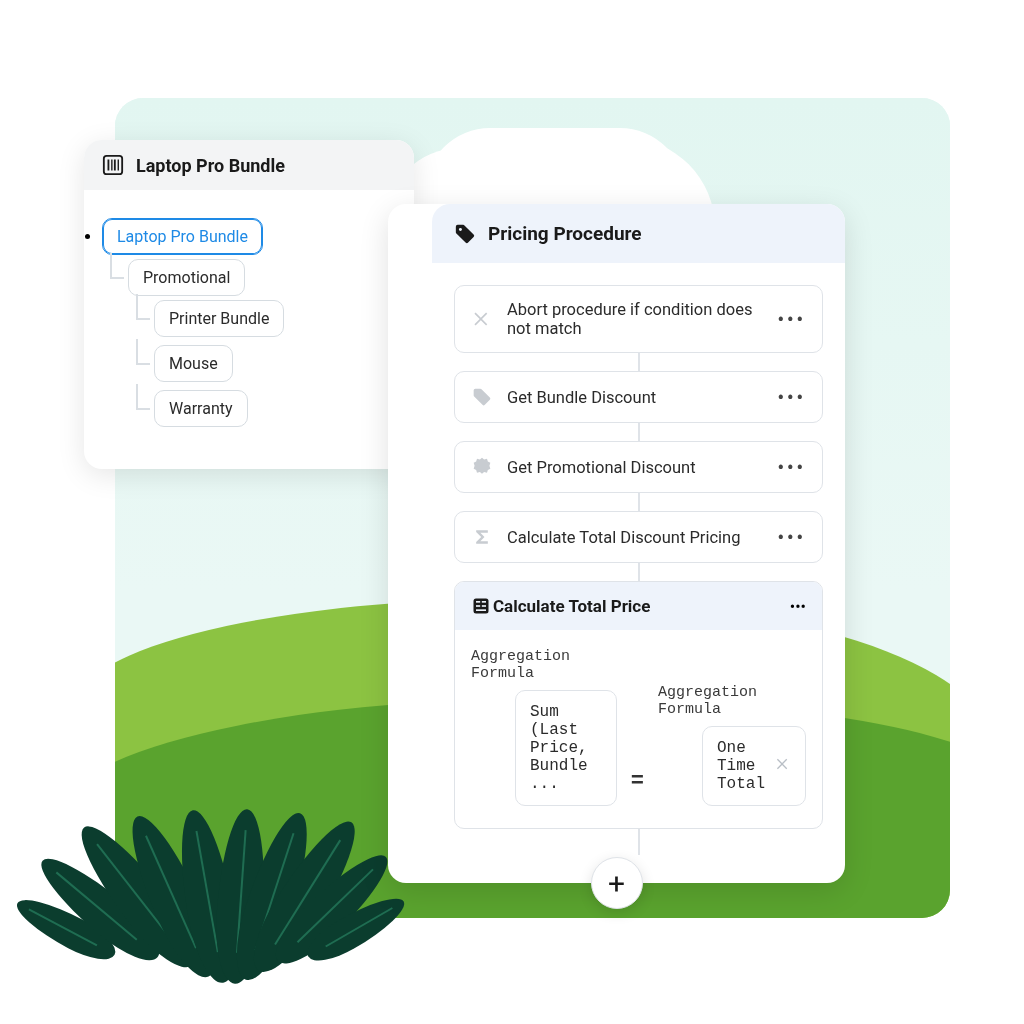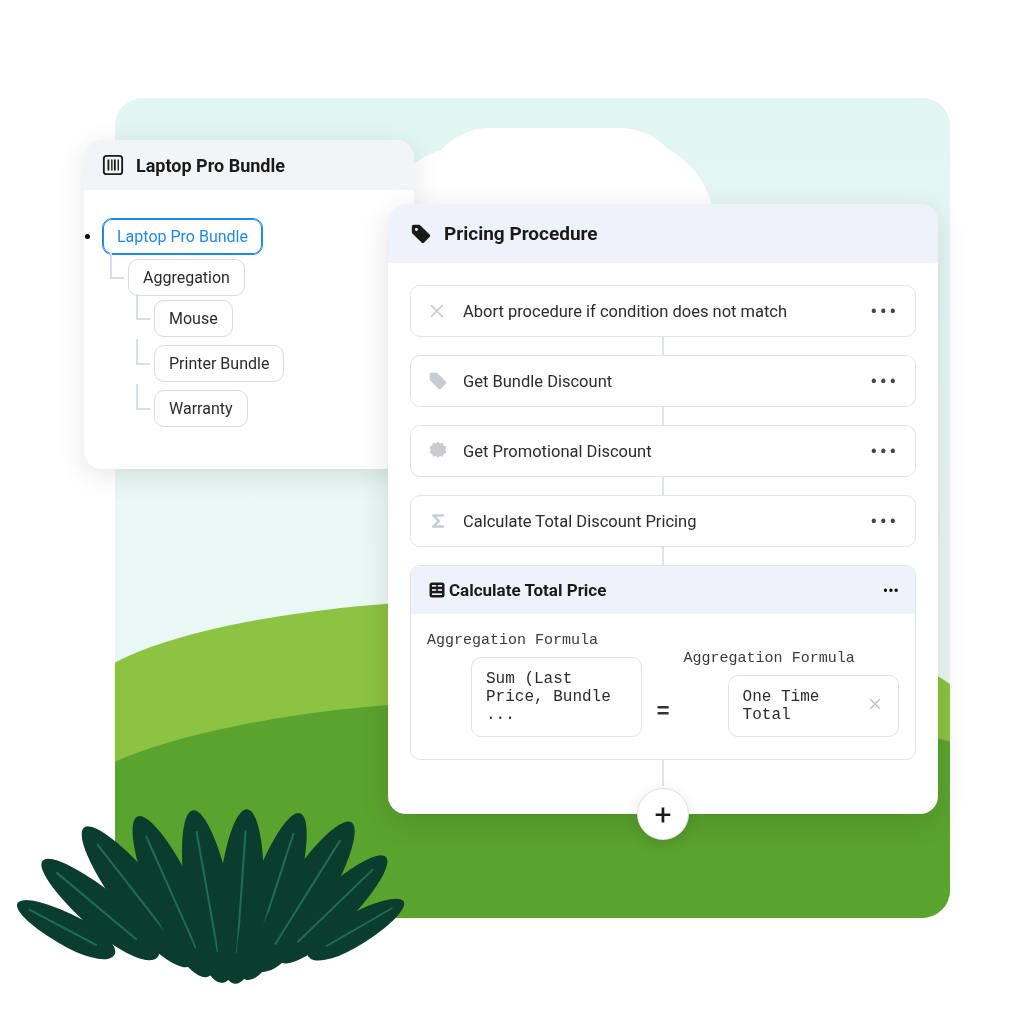--- a/index.html
+++ b/index.html
@@ -151,25 +151,26 @@
     border-color: #1e8ae6;
     color: #1e8ae6;
     box-shadow: 0 0 0 1px #1e8ae6 inset;
   }
 
   
   .pricing-card {
     position: absolute;
     left: 388px;
     top: 204px;
-    width: 550px;
+    width: 457px;
     background: #ffffff;
     border-radius: 18px;
     box-shadow: 0 8px 30px rgba(0,0,0,0.12);
     overflow: visible;
+    padding-left: 44px;
   }
   .pricing-header {
     display: flex;
     align-items: center;
     gap: 12px;
     padding: 18px 22px;
     background: #eef3fb;
     border-radius: 18px 18px 0 0;
   }
   .pricing-header .title {
@@ -329,24 +330,24 @@
         </svg>
     </span>
     <span class="title">Laptop Pro Bundle</span>
   </div>
   <div class="bundle-body">
     <ul class="tree">
       <li>
         <span class="chip selected">Laptop Pro Bundle</span>
         <ul>
           <li>
-            <span class="chip">Aggregation</span>
+            <span class="chip">Promotional</span>
             <ul>
+              <li><span class="chip">Printer Bundle</span></li>
               <li><span class="chip">Mouse</span></li>
-              <li><span class="chip">Printer Bundle</span></li>
               <li><span class="chip">Warranty</span></li>
             </ul>
           </li>
         </ul>
       </li>
     </ul>
   </div>
 </div>
 
 <div class="pricing-card">

